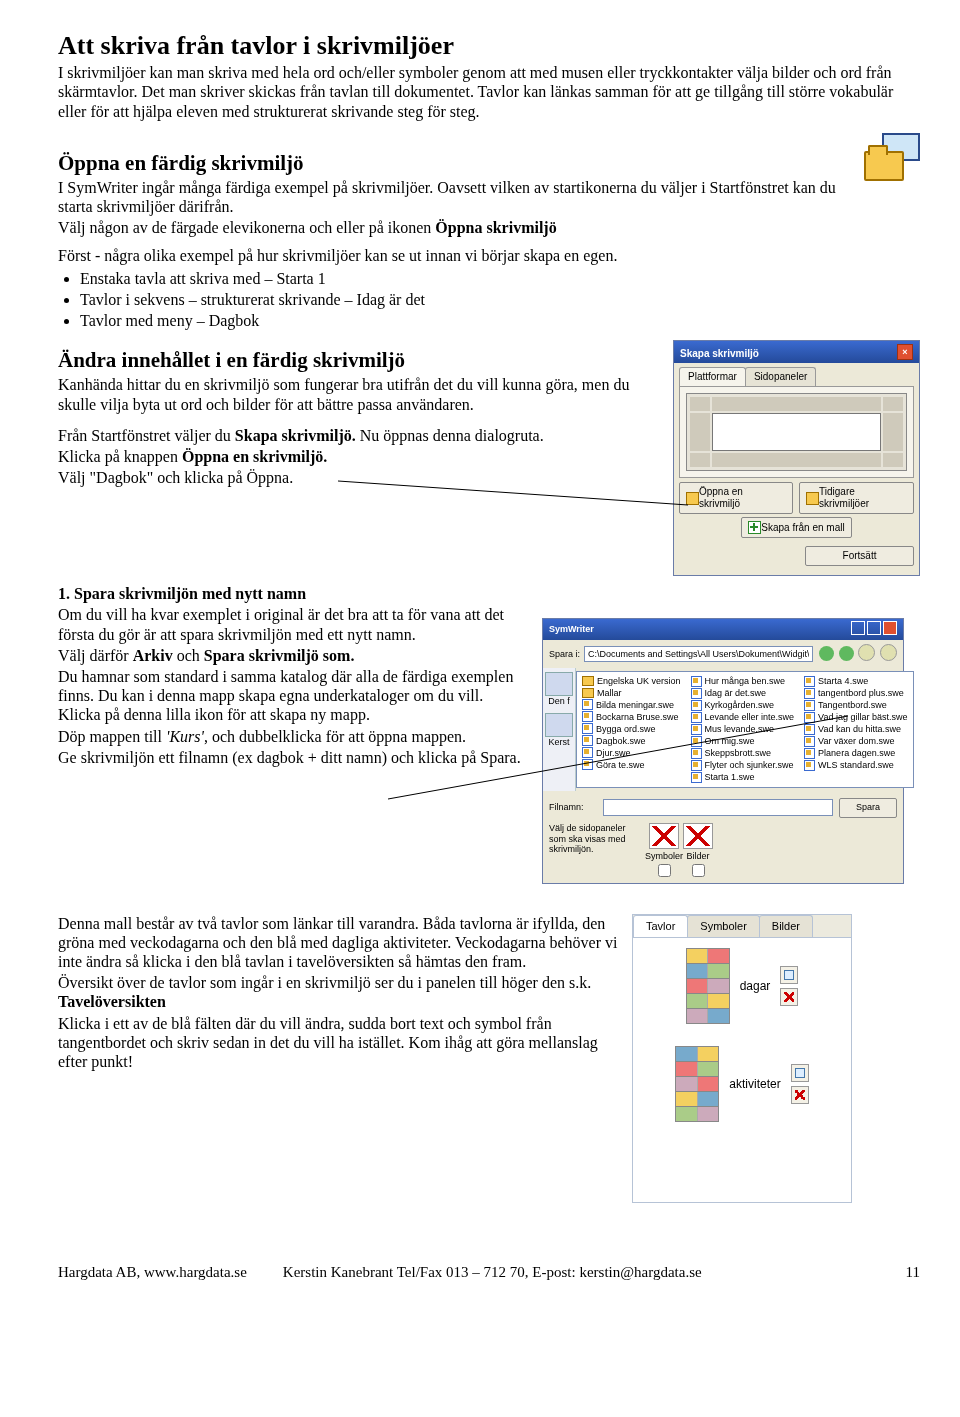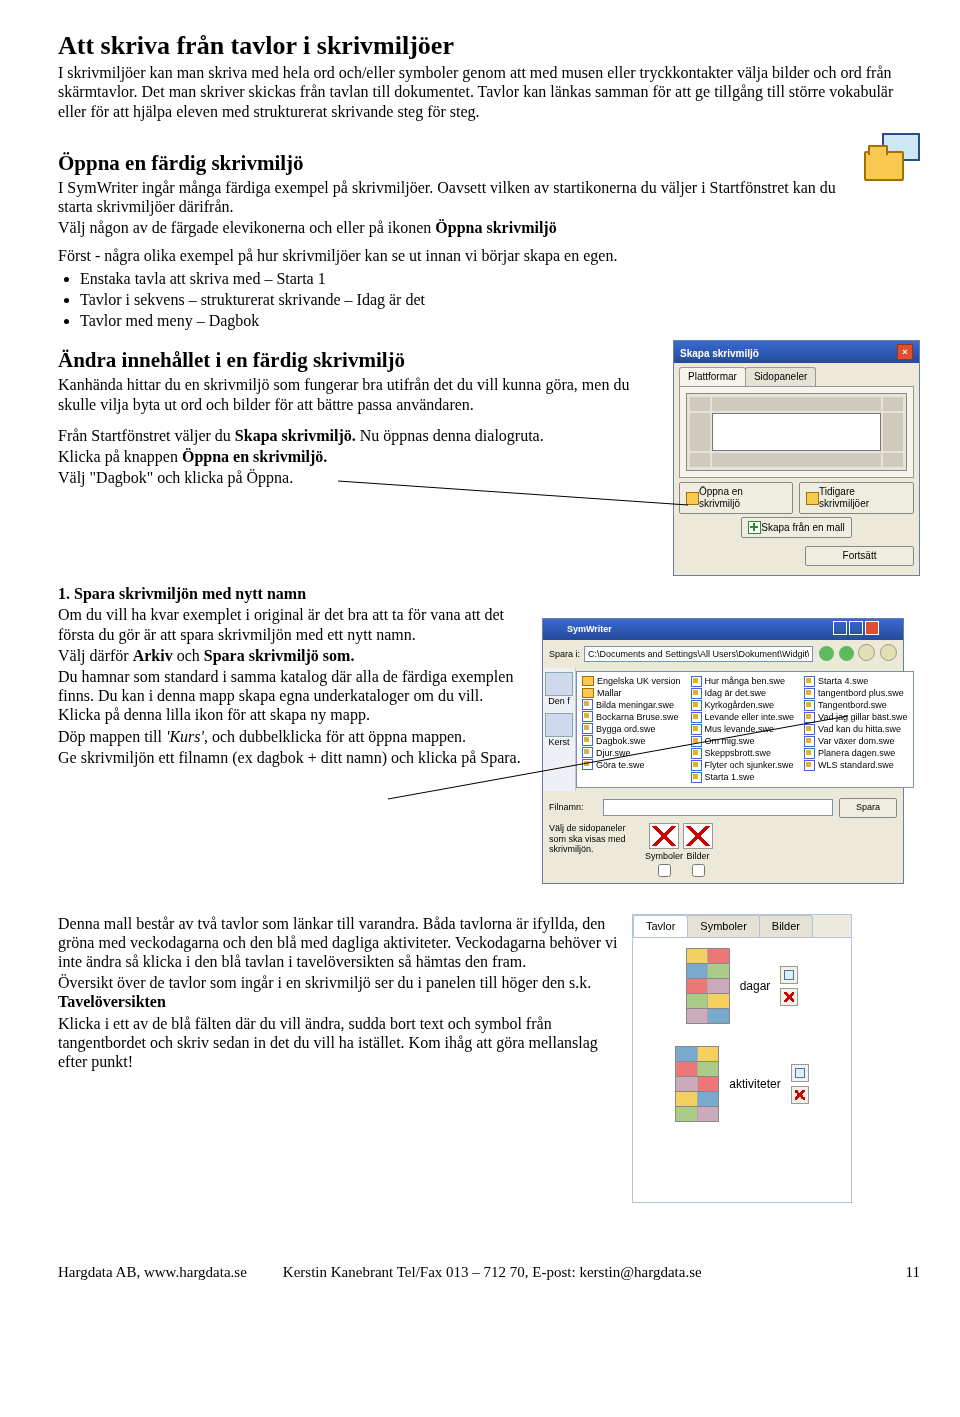--- a/index.html
+++ b/index.html
@@ -91,21 +91,21 @@
   .ic-plus{background:#fff;border:1px solid #2a8a2a;position:relative;}
   .ic-plus::before,.ic-plus::after{content:"";position:absolute;background:#2a8a2a;}
   .ic-plus::before{left:4px;top:1px;width:2px;height:8px;}
   .ic-plus::after{top:4px;left:1px;height:2px;width:8px;}
   
   .savedlg{
     width:360px;border:1px solid #6a7ca8;font-family:Tahoma,Arial,sans-serif;font-size:9px;
     background:#ece9d8;
   }
   .savedlg .titlebar{
-    background: linear-gradient(#3a6ad0,#244a9a); color:#fff; padding:2px 24px;
+    background: linear-gradient(#3a6ad0,#244a9a); color:#fff; padding:2px 6px;
     display:flex;justify-content:space-between;align-items:center;font-weight:bold;
   }
   .savedlg .tb-icons span{display:inline-block;width:12px;height:12px;border:1px solid #fff;margin-left:2px;}
   .savedlg .pathrow{display:flex;align-items:center;gap:4px;padding:4px 6px;}
   .savedlg .pathrow input{flex:1;font-size:9px;height:14px;border:1px solid #7a90b8;padding:0 3px;background:#fff;}
   .savedlg .navicons span{
     display:inline-block;width:15px;height:15px;border-radius:50%;
     margin-left:2px;
   }
   .navicons .nav1{background:#5fb95f;} .navicons .nav2{background:#5fb95f;}

